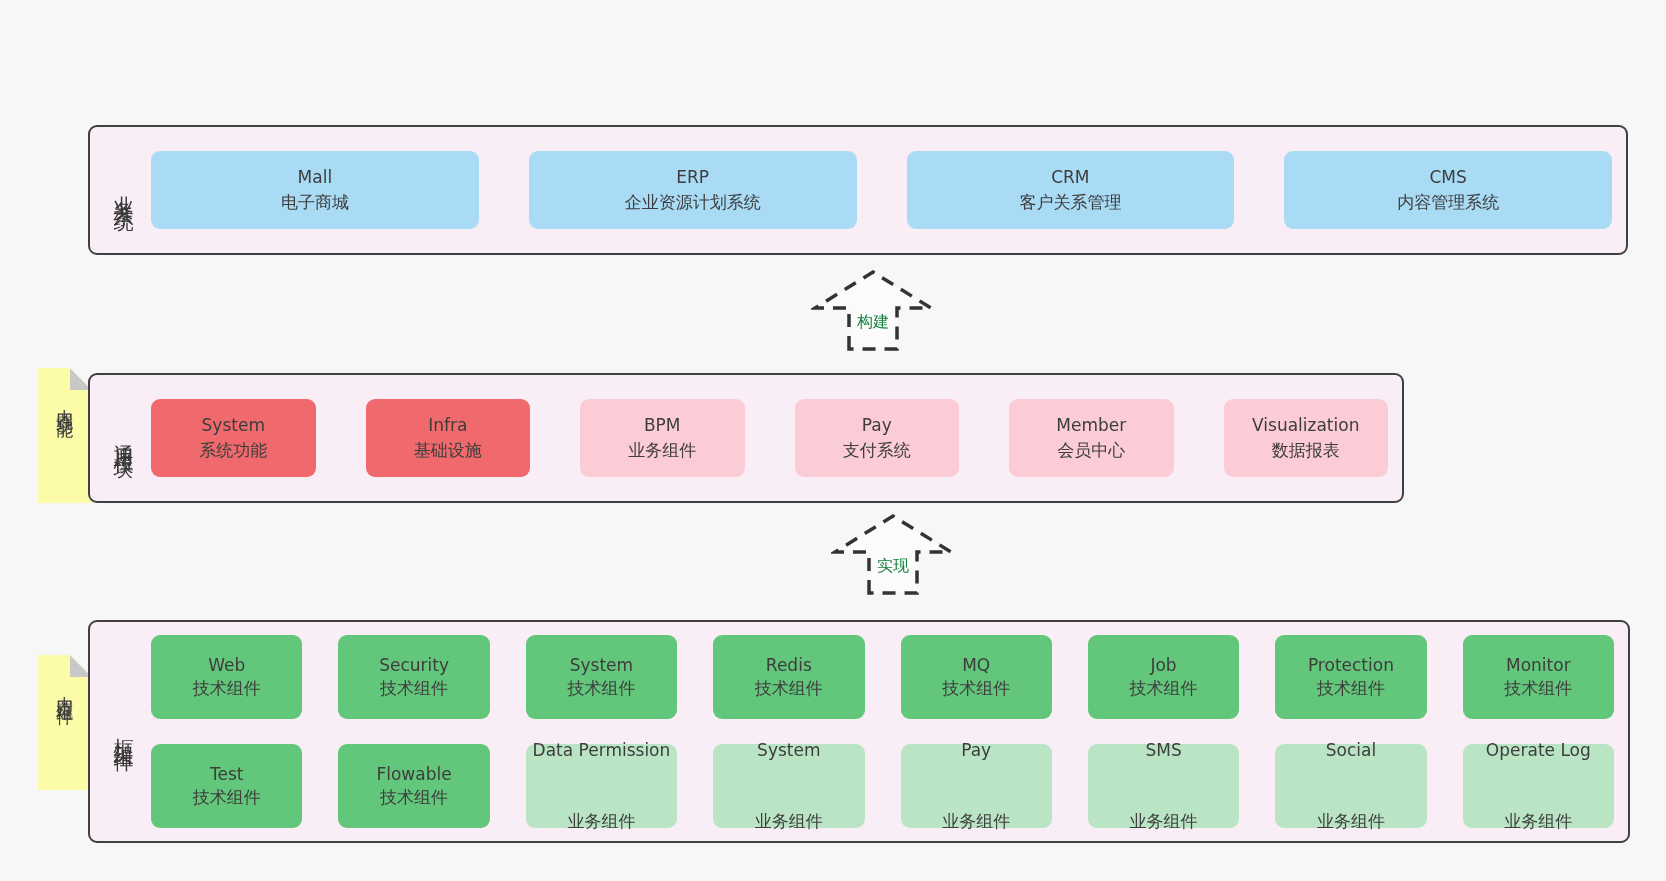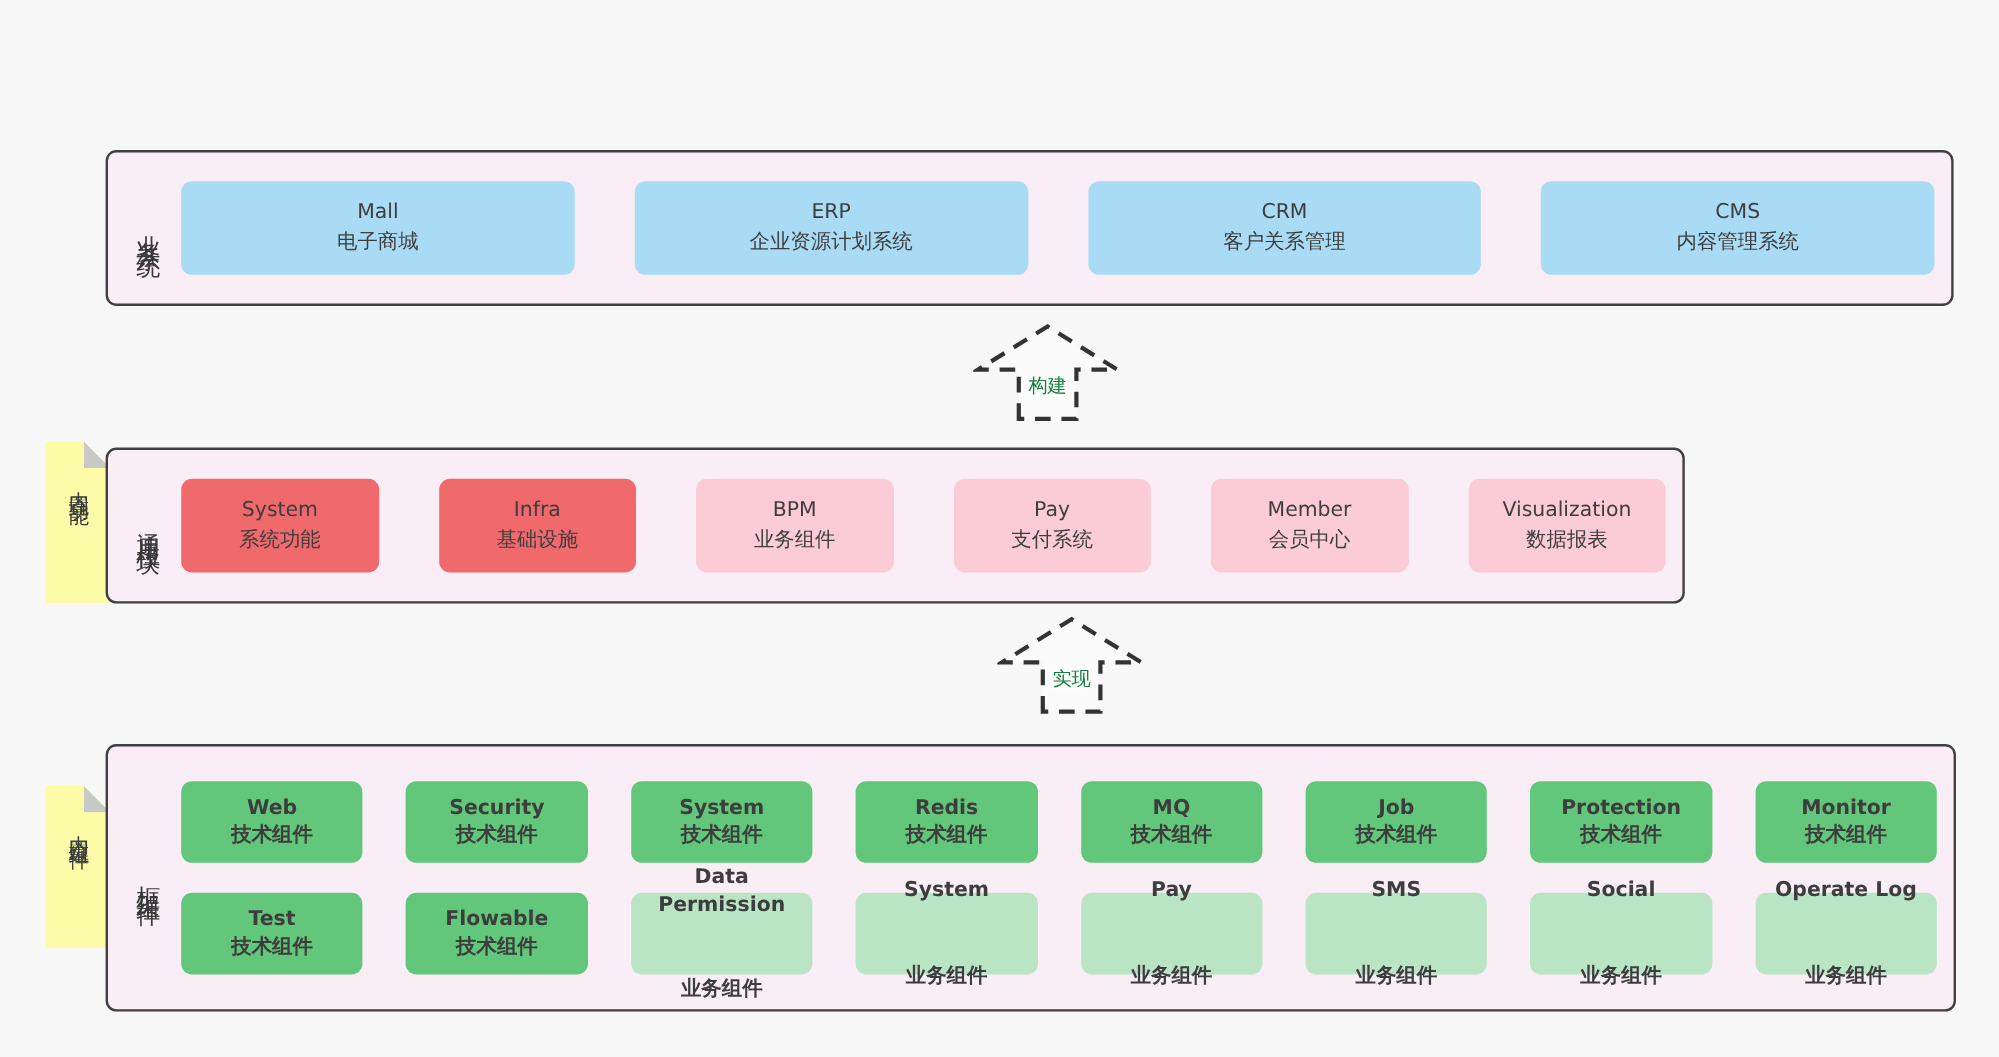--- a/index.html
+++ b/index.html
@@ -33,21 +33,21 @@
     gap:25px; padding:0 14px 0 16px;
   }
   .box-row { display:flex; gap:50px; }
   #sec-components .box-row { gap:36px; }
 
   .box {
     flex:1; height:78px; border-radius:9px;
     display:flex; flex-direction:column; align-items:center; justify-content:center;
     text-align:center; font-size:17px; line-height:1.5; padding:2px 6px; box-sizing:border-box;
   }
-  #sec-components .box { height:68px; line-height:1.35;font-weight:bold; }
+  #sec-components .box { height:84px; line-height:1.35; }
   .box.blue        { background:var(--blue,#a9dbf5); }
   .box.red         { background:var(--red,#f0696c); }
   .box.pink        { background:var(--pink,#fbccd6); }
   .box.green       { background:var(--green,#63c77b); }
   .box.light_green { background:var(--light-green,#bae5c4);gap:48px; }
   .box-title, .box-sub { white-space:normal; }
 
   
   .sticky-tab {
     position:absolute; width:54px; height:135px; z-index:0;

